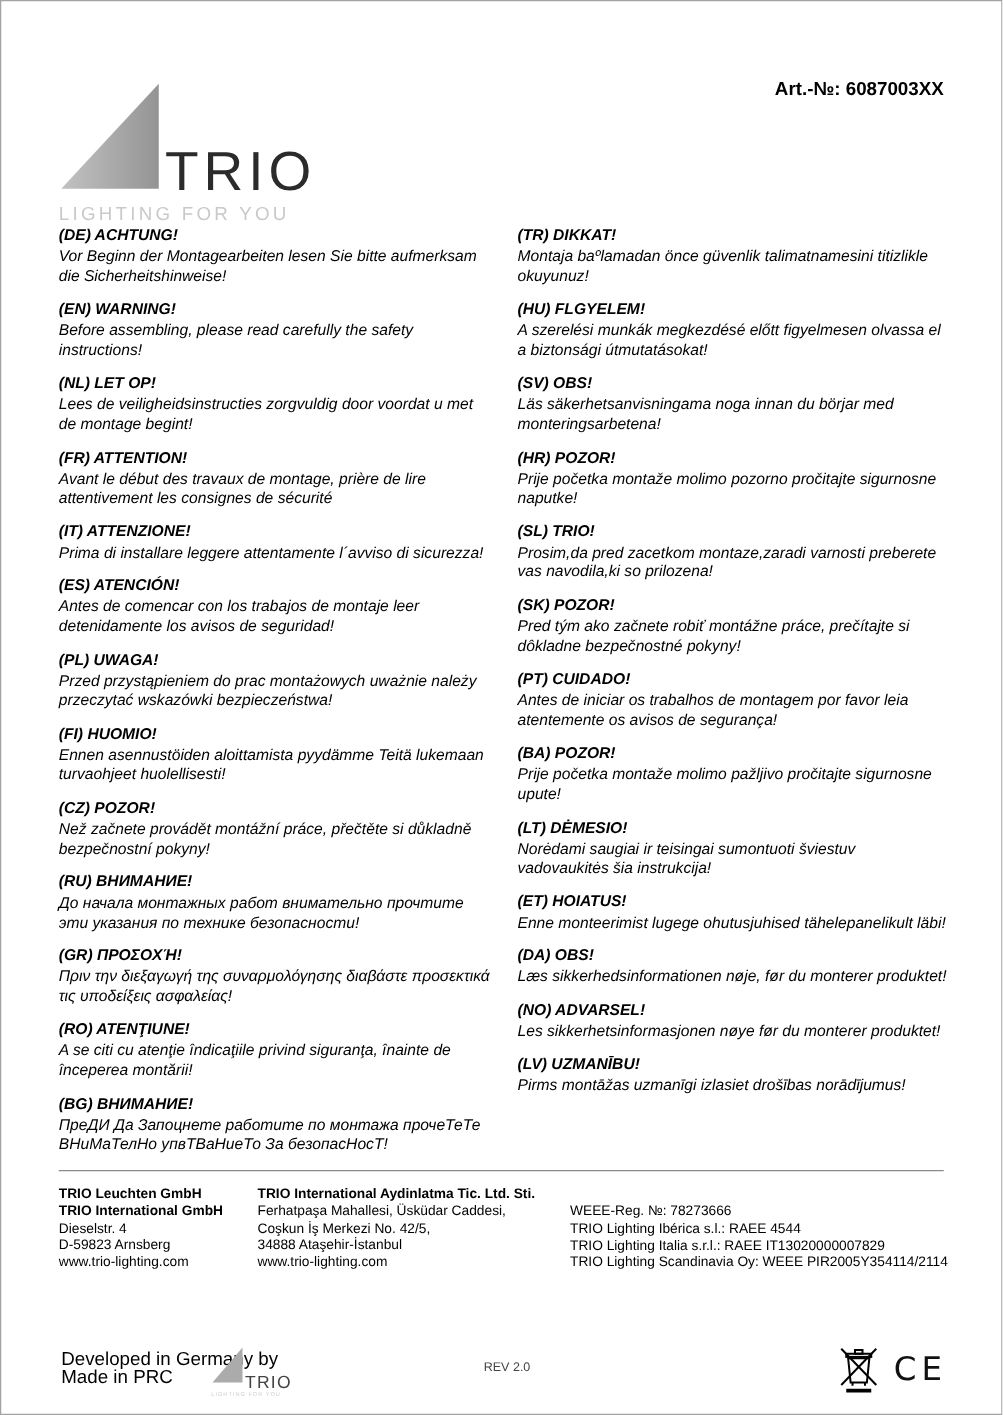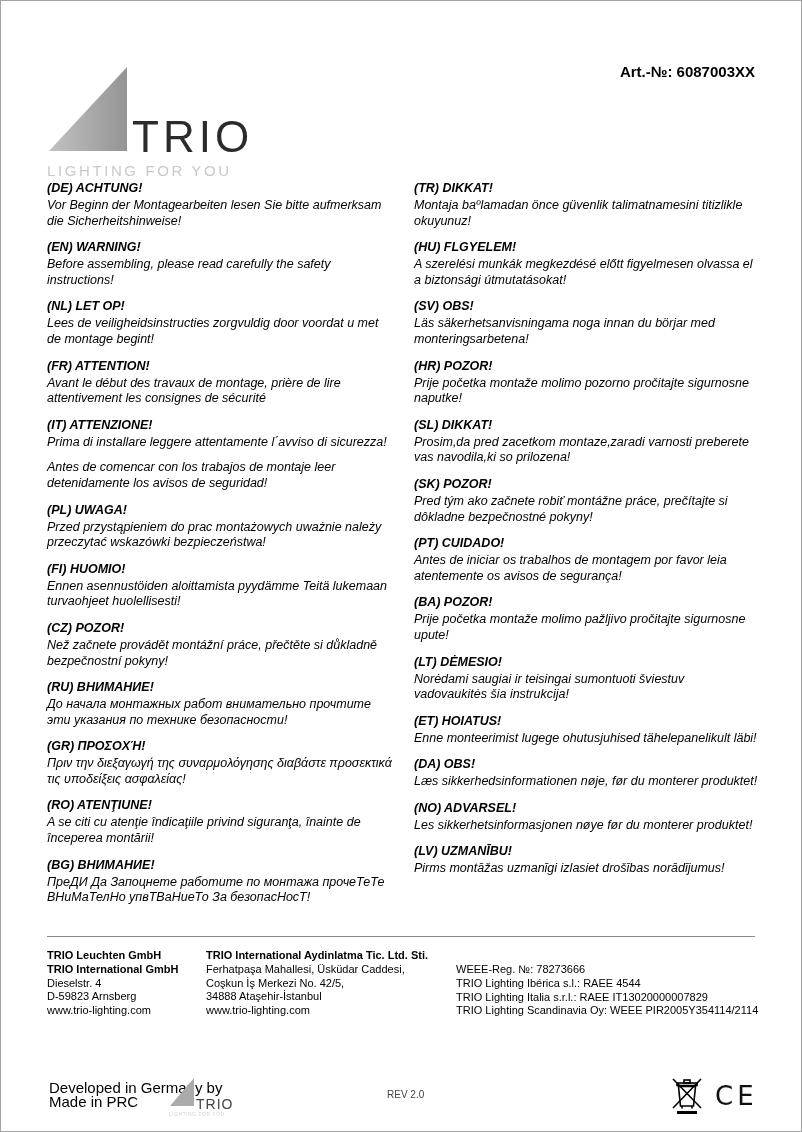--- a/index.html
+++ b/index.html
@@ -113,20 +113,21 @@
           <div class="heading">(FR) ATTENTION!</div>
           <div class="text">Avant le début des travaux de montage, prière de lire attentivement les consignes de sécurité</div>
         </div>
 
         <div class="block">
           <div class="heading">(IT) ATTENZIONE!</div>
           <div class="text">Prima di installare leggere attentamente l´avviso di sicurezza!</div>
         </div>
 
         <div class="block">
+          <div class="heading">(ES) ATENCIÓN!</div>
           <div class="text">Antes de comencar con los trabajos de montaje leer detenidamente los avisos de seguridad!</div>
         </div>
 
         <div class="block">
           <div class="heading">(PL) UWAGA!</div>
           <div class="text">Przed przystąpieniem do prac montażowych uważnie należy przeczytać wskazówki bezpieczeństwa!</div>
         </div>
 
         <div class="block">
           <div class="heading">(FI) HUOMIO!</div>
@@ -174,21 +175,21 @@
           <div class="heading">(SV) OBS!</div>
           <div class="text">Läs säkerhetsanvisningama noga innan du börjar med monteringsarbetena!</div>
         </div>
 
         <div class="block">
           <div class="heading">(HR) POZOR!</div>
           <div class="text">Prije početka montaže molimo pozorno pročitajte sigurnosne naputke!</div>
         </div>
 
         <div class="block">
-          <div class="heading">(SL) DIKKAT!</div>
+          <div class="heading">(SL) TRIO!</div>
           <div class="text">Prosim,da pred zacetkom montaze,zaradi varnosti preberete vas navodila,ki so prilozena!</div>
         </div>
 
         <div class="block">
           <div class="heading">(SK) POZOR!</div>
           <div class="text">Pred tým ako začnete robiť montážne práce, prečítajte si dôkladne bezpečnostné pokyny!</div>
         </div>
 
         <div class="block">
           <div class="heading">(PT) CUIDADO!</div>

